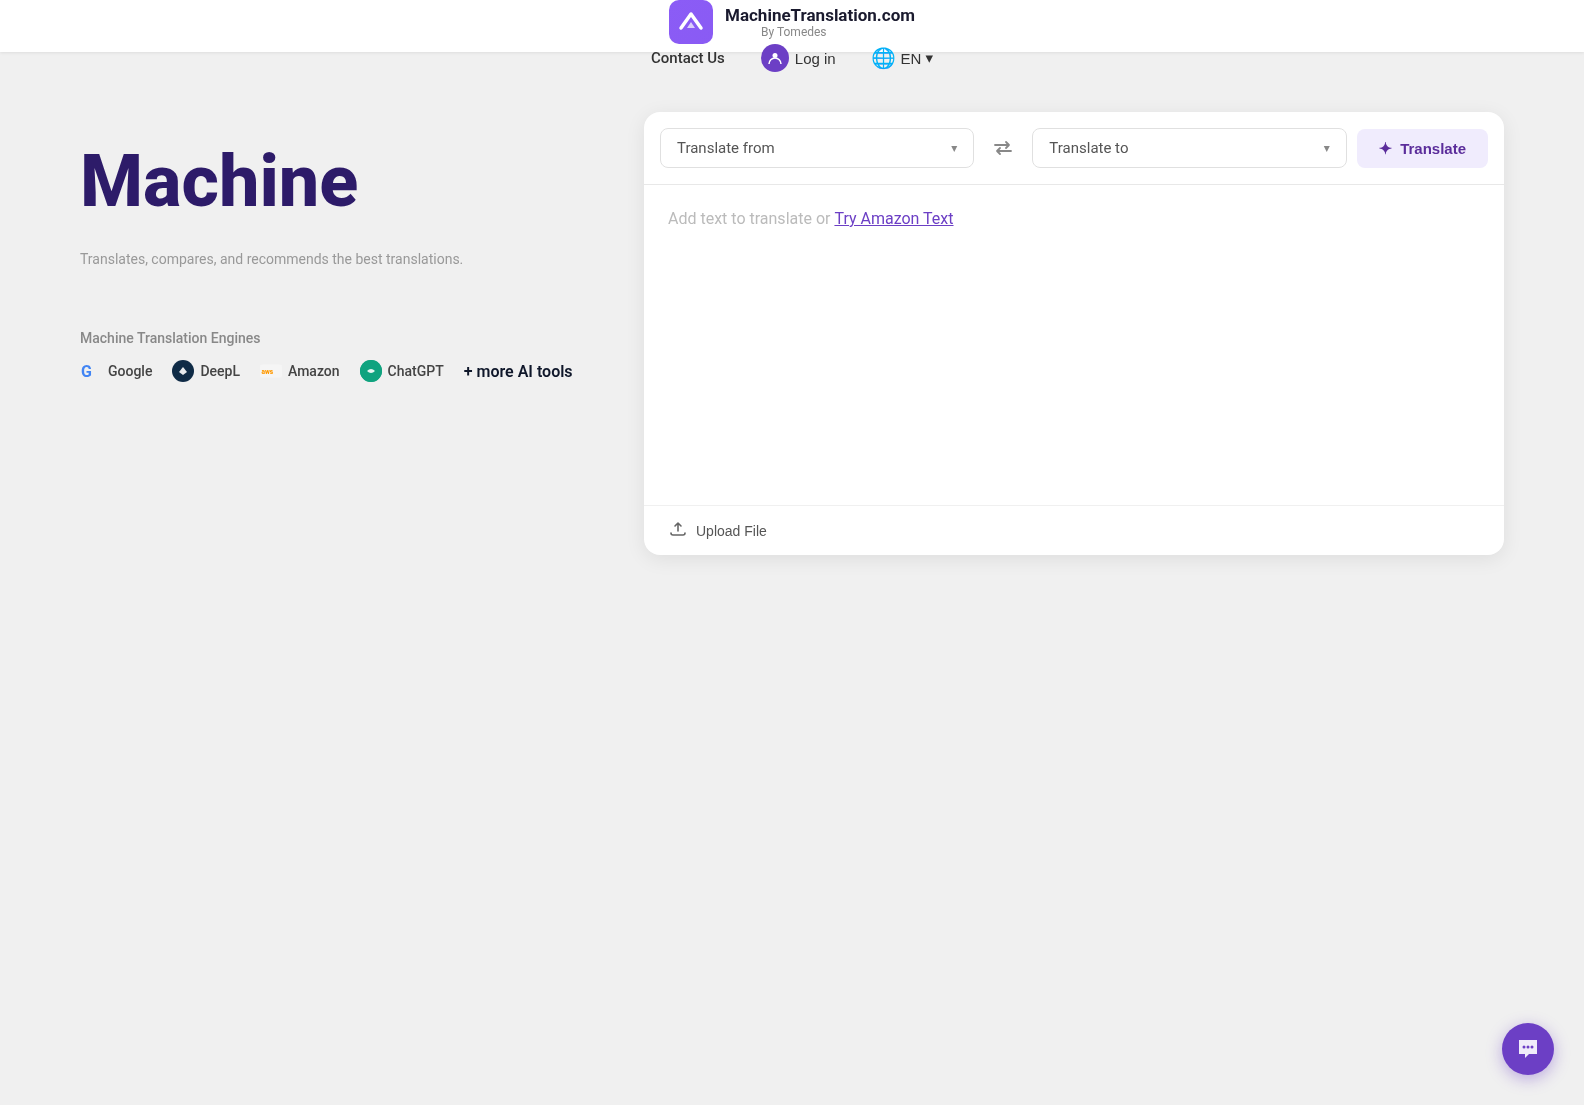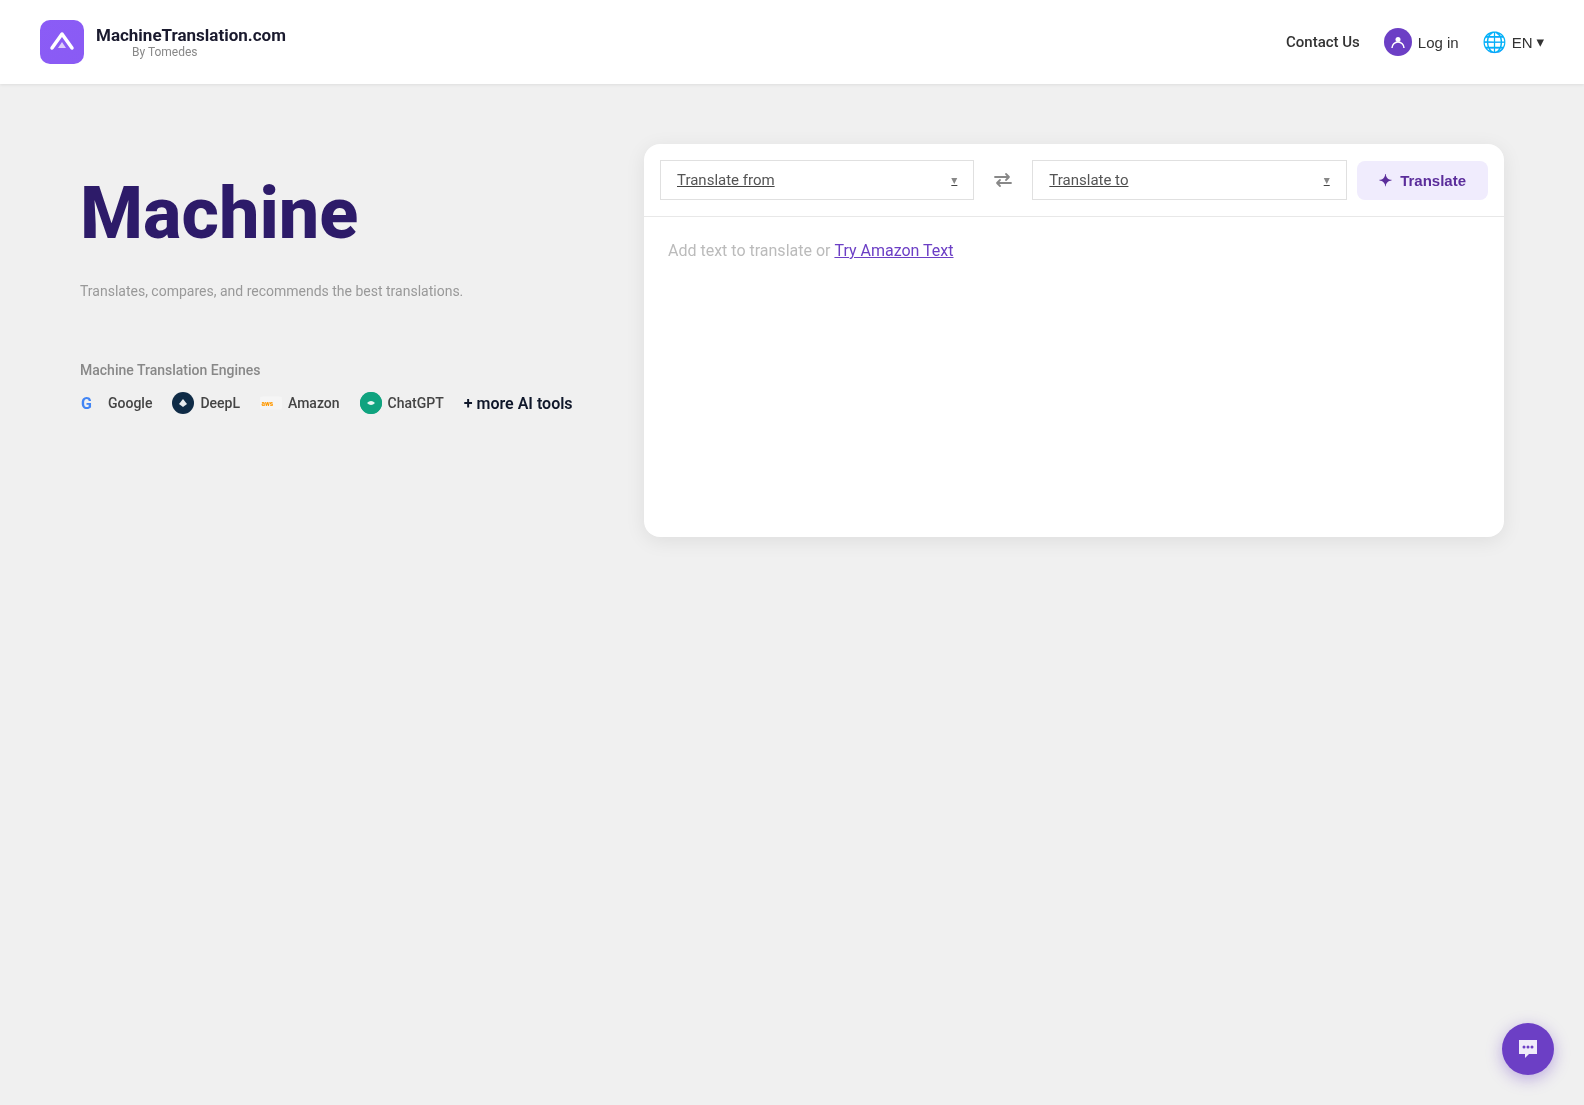--- a/index.html
+++ b/index.html
@@ -6,26 +6,27 @@
     body {
       font-family: -apple-system, BlinkMacSystemFont, 'Segoe UI', Roboto, sans-serif;
       background: #f0f0f0;
       min-height: 1105px;
       width: 1584px;
     }
 
     
     .header {
       background: #ffffff;
-      height: 84px;
+      height: 52px;
       display: flex;
       align-items: center;
       justify-content: space-between;
       padding: 0 40px;
       box-shadow: 0 1px 3px rgba(0,0,0,0.08);
+      flex-direction: column;
     }
     .header-left {
       display: flex;
       align-items: center;
       gap: 12px;
     }
     .logo-icon {
       width: 44px;
       height: 44px;
     }
@@ -40,21 +41,21 @@
       line-height: 1.2;
     }
     .logo-byline {
       font-size: 12px;
       color: #888;
       margin-left: 36px;
     }
     .header-right {
       display: flex;
       align-items: center;
-      gap: 24px;
+      gap: 36px;
     }
     .contact-link {
       font-size: 15px;
       color: #333;
       text-decoration: none;
       font-weight: 500;
       cursor: pointer;
     }
     .login-btn {
       display: flex;
@@ -193,26 +194,25 @@
       border-bottom: 1px solid #e8e8e8;
     }
 
     .language-select {
       flex: 1;
       display: flex;
       align-items: center;
       justify-content: space-between;
       padding: 10px 16px;
       border: 1.5px solid #e0e0e0;
-      border-radius: 0;
+      border-radius: 8px;
       cursor: pointer;
       background: #fff;
       font-size: 15px;
       color: #444;
-      text-decoration: underline;
     }
     .select-text {
       font-size: 15px;
       color: #555;
     }
     .chevron-down {
       color: #888;
       font-size: 12px;
     }
 
@@ -430,20 +430,31 @@
           <span>Translate</span>
         </button>
       </div>
 
       <div class="widget-body">
         <span class="translate-placeholder">Add text to translate or</span>
         <span> </span>
         <a class="sample-text-link">Try Amazon Text</a>
       </div>
 
+      <div class="widget-bottom">
+        <button class="upload-btn">
+          <span class="upload-icon">
+            <svg width="20" height="20" viewBox="0 0 20 20" fill="none">
+              <path d="M10 13V5M7 8l3-3 3 3" stroke="#666" stroke-width="1.6" stroke-linecap="round" stroke-linejoin="round"></path>
+              <path d="M3 15c0 1.1.9 2 2 2h10c1.1 0 2-.9 2-2" stroke="#666" stroke-width="1.6" stroke-linecap="round"></path>
+            </svg>
+          </span>
+          <span>Upload File</span>
+        </button>
+      </div>
 
     </div>
   </div>
 
 </main>
 
 <div class="chat-bubble">
   <svg width="26" height="26" viewBox="0 0 26 26" fill="none">
     <path d="M4 4h18v14H14l-4 4v-4H4V4z" fill="white" opacity="0.9"></path>
     <circle cx="9" cy="11" r="1.5" fill="#6c3fc5"></circle>

